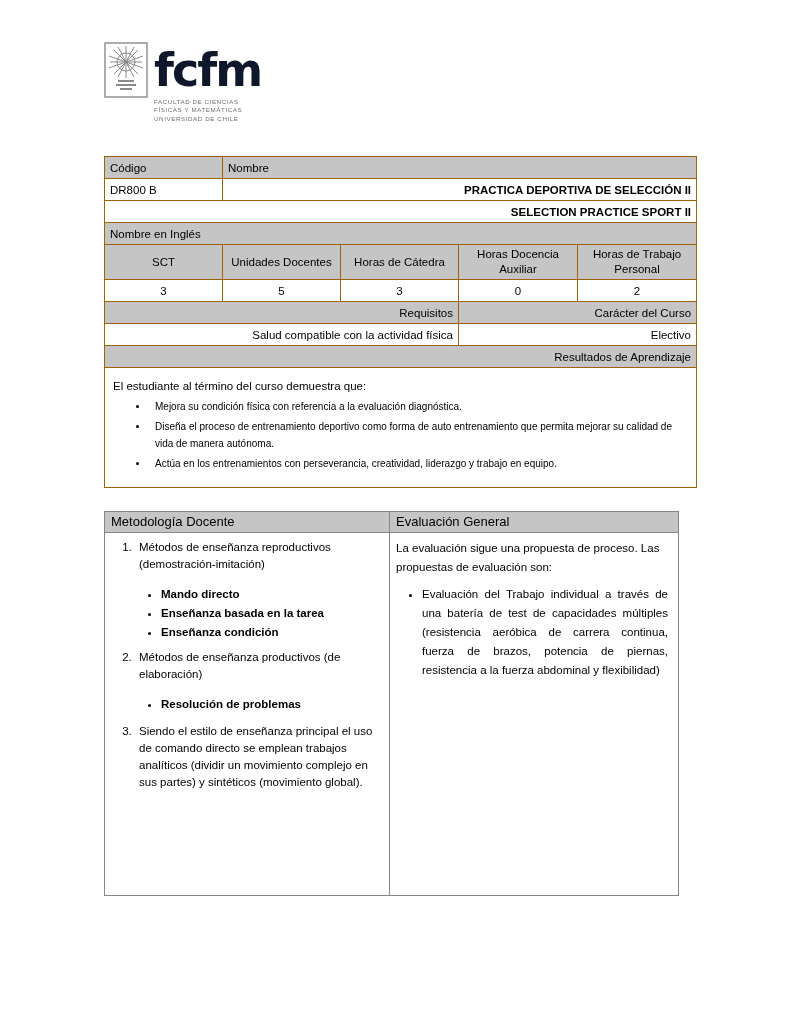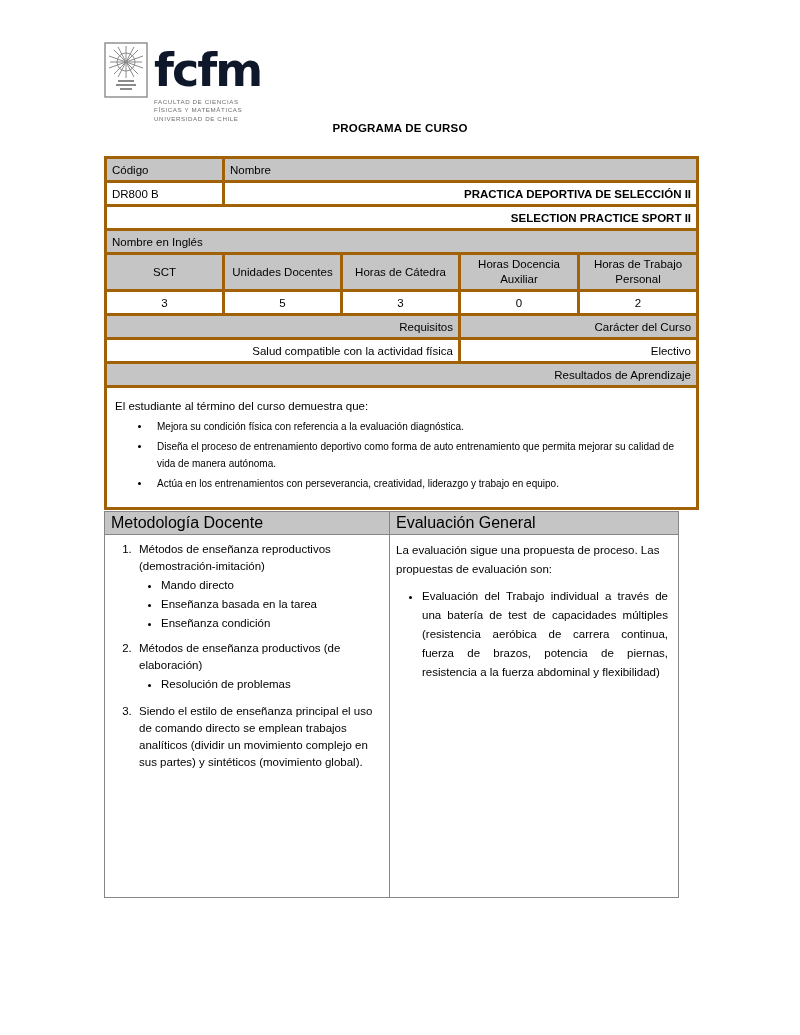--- a/index.html
+++ b/index.html
@@ -78,21 +78,21 @@
     table-layout: fixed;
   }
   .t1 {
     position: absolute;
     left: 104px;
     top: 156px;
     width: 592px;
     font-size: 11.5px;
   }
   .t1 td {
-    border: 3px solid #a16207;
+    border: 1px solid #a16207;
     padding: 2px 5px;
     vertical-align: middle;
     height: 17px;
   }
   .gray {
     background: #c5c5c5;
   }
   .ctr { text-align: right; }
   .lft { text-align: left; }
   .bold { font-weight: bold; }
@@ -138,40 +138,41 @@
     font-size: 11.5px;
   }
   .t2 td {
     border: 1px solid #868686;
     vertical-align: top;
   }
   .t2 .head {
     background: #c5c5c5;
     padding: 2px 6px;
     height: 16px;
-    font-size: 16px;
+    font-size: 13px;
   }
   .t2 .body {
     padding: 6px 10px 10px 6px;
     height: 346px;
   }
   ol.meth {
     margin: 0;
     padding-left: 24px;
     list-style-type: decimal;
   }
   ol.meth > li {
     margin-bottom: 4px;
     line-height: 17px;
     padding-left: 4px;
   }
   ol.meth ul {
-    margin: 1px 0 8px 0;
+    margin: 12px 0 8px 0;
     padding-left: 22px;
     list-style-type: disc;
+    font-weight: bold;
   }
   ol.meth ul li {
     line-height: 18px;
     margin-bottom: 1px;
   }
   .spacer-li { margin-top: 10px; }
   .eval-p {
     margin: 0 0 8px 0;
     line-height: 19px;
   }
@@ -211,21 +212,20 @@
       </g>
     </svg>
     <div class="logo-fcfm">fcfm</div>
     <div class="logo-sub">
       <div>FACULTAD  DE  CIENCIAS</div>
       <div>FÍSICAS  Y  MATEMÁTICAS</div>
       <div>UNIVERSIDAD  DE  CHILE</div>
     </div>
   </div>
 
-  <div class="doc-title">PROGRAMA DE CURSO</div>
 
   <table class="t1">
     <colgroup>
       <col style="width:118px">
       <col style="width:118px">
       <col style="width:118px">
       <col style="width:119px">
       <col style="width:119px">
     </colgroup>
     <tbody>

